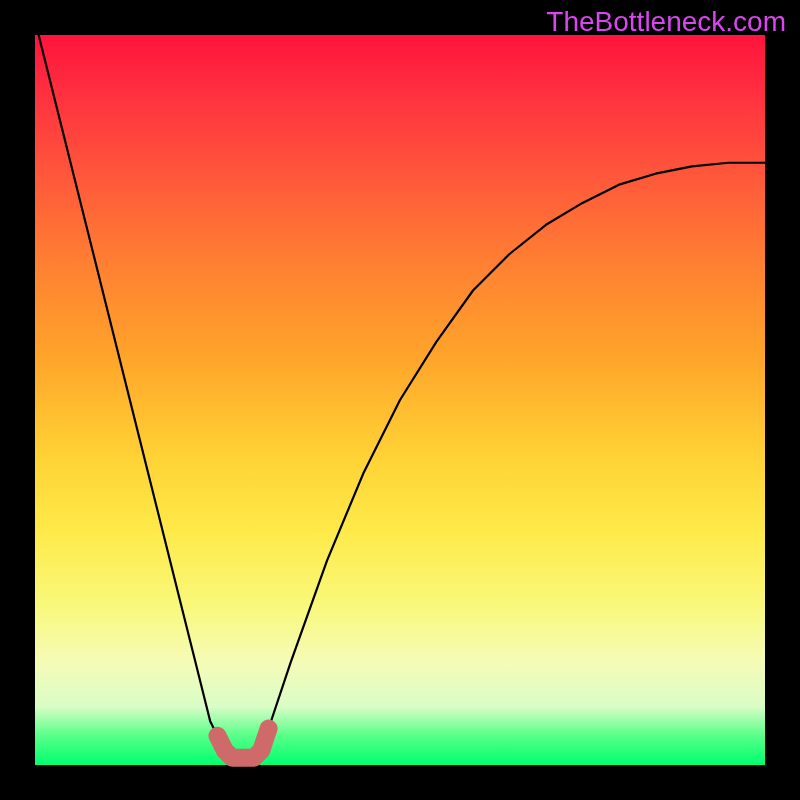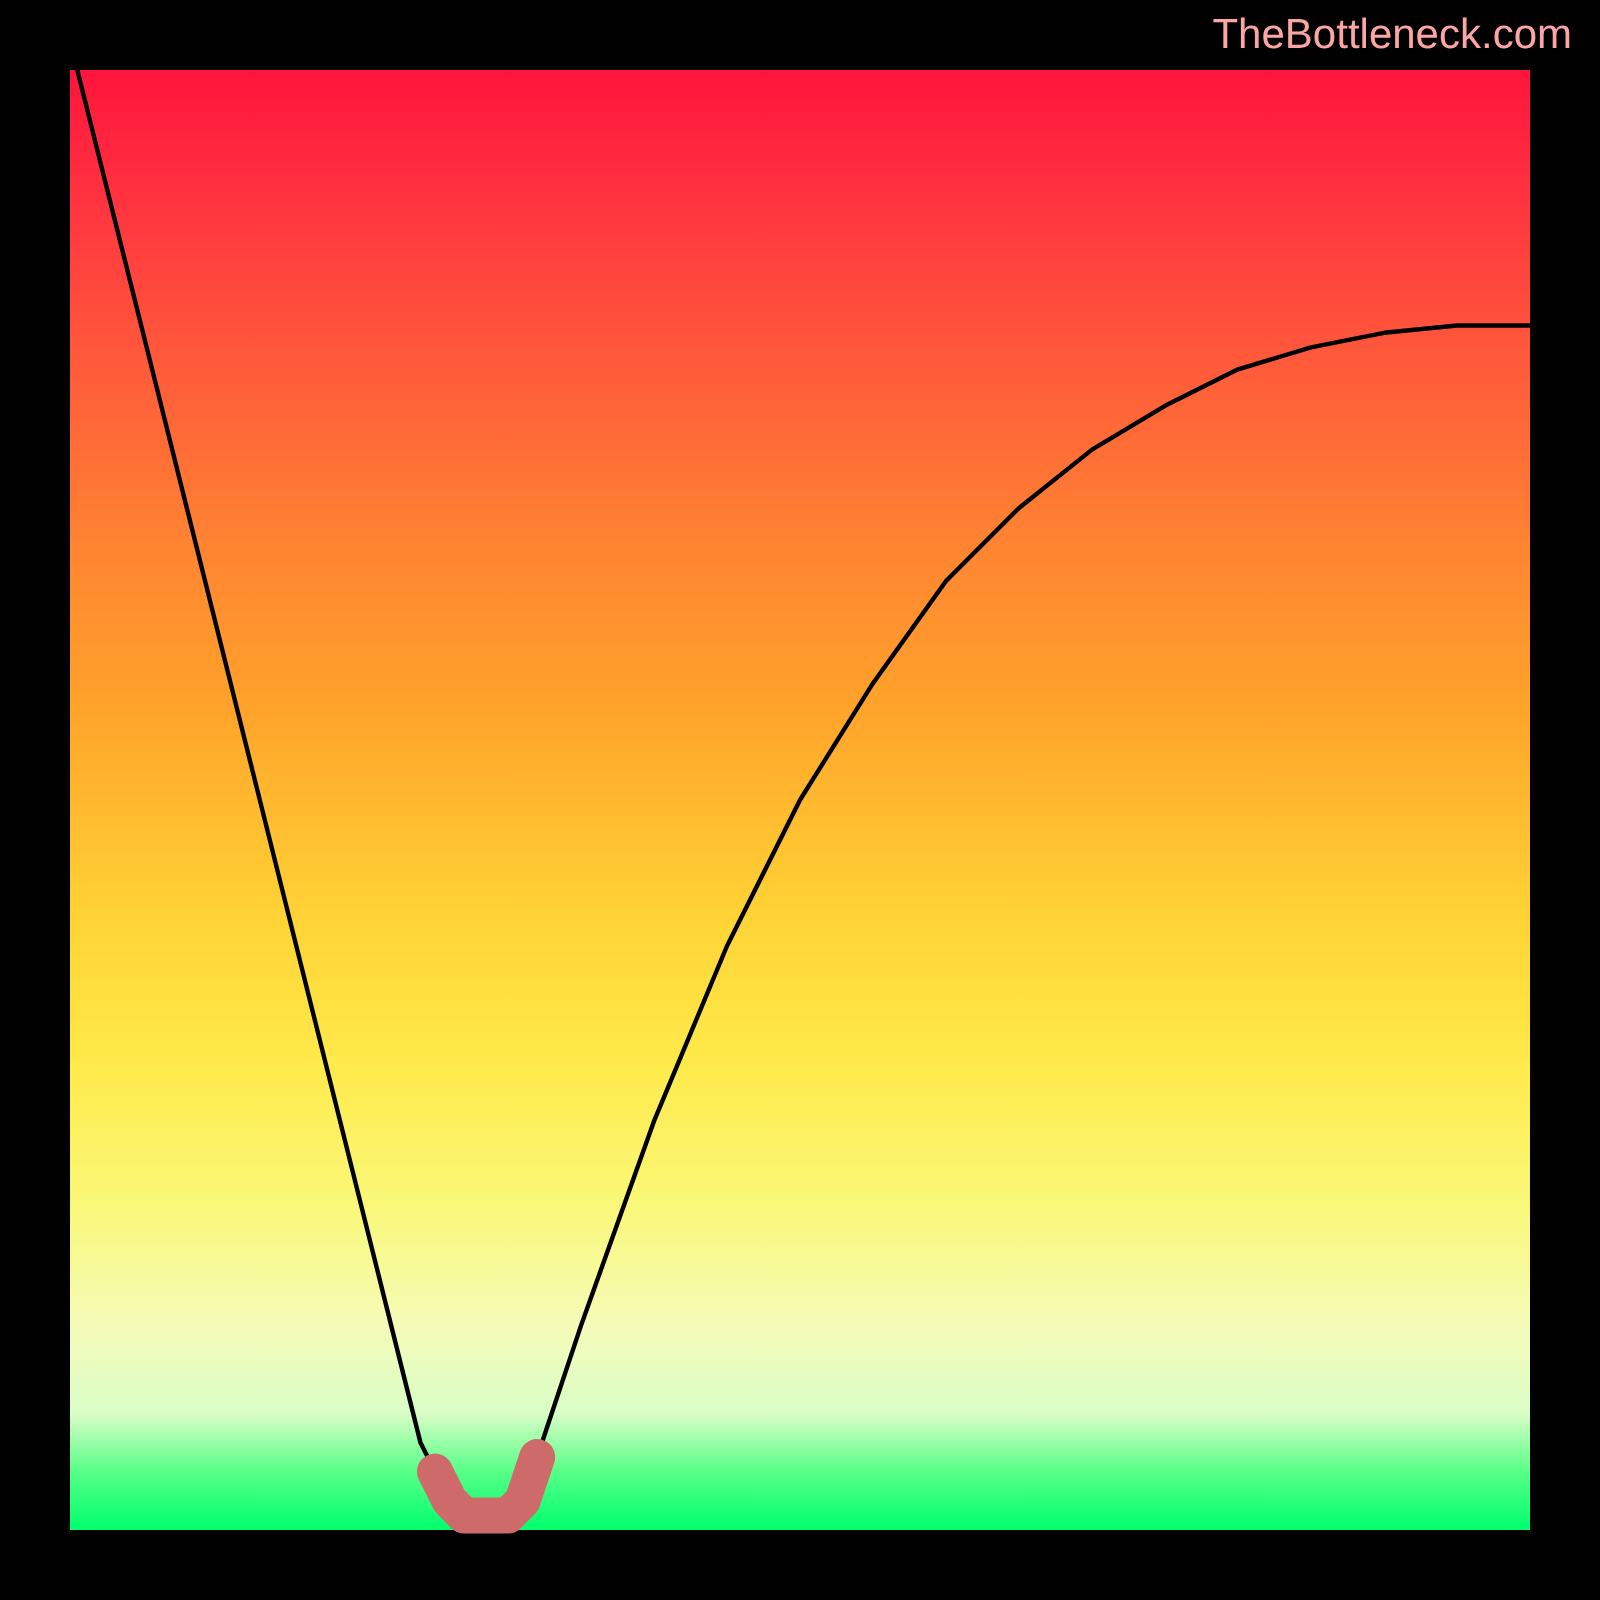--- a/index.html
+++ b/index.html
@@ -8,22 +8,22 @@
     width: 800px;
     height: 800px;
     background: #000;
     position: relative;
     font-family: Arial, Helvetica, sans-serif;
   }
   .watermark {
     position: absolute;
     top: 6px;
     right: 14px;
-    color: #fca5a5;
-    font-size: 21px;
+    color: #d946ef;
+    font-size: 28px;
     z-index: 5;
   }
   .plot-box {
     position: absolute;
     left: 35px;
     top: 35px;
     width: 730px;
     height: 730px;
     background: linear-gradient(
       to bottom,

